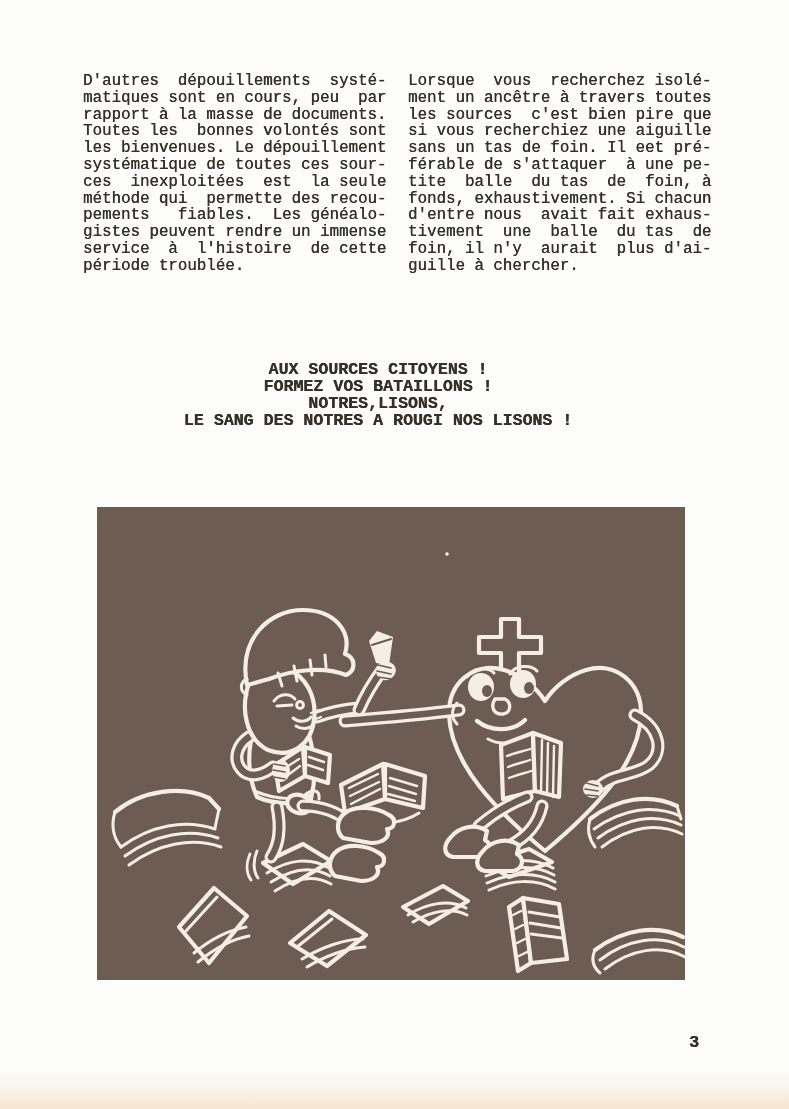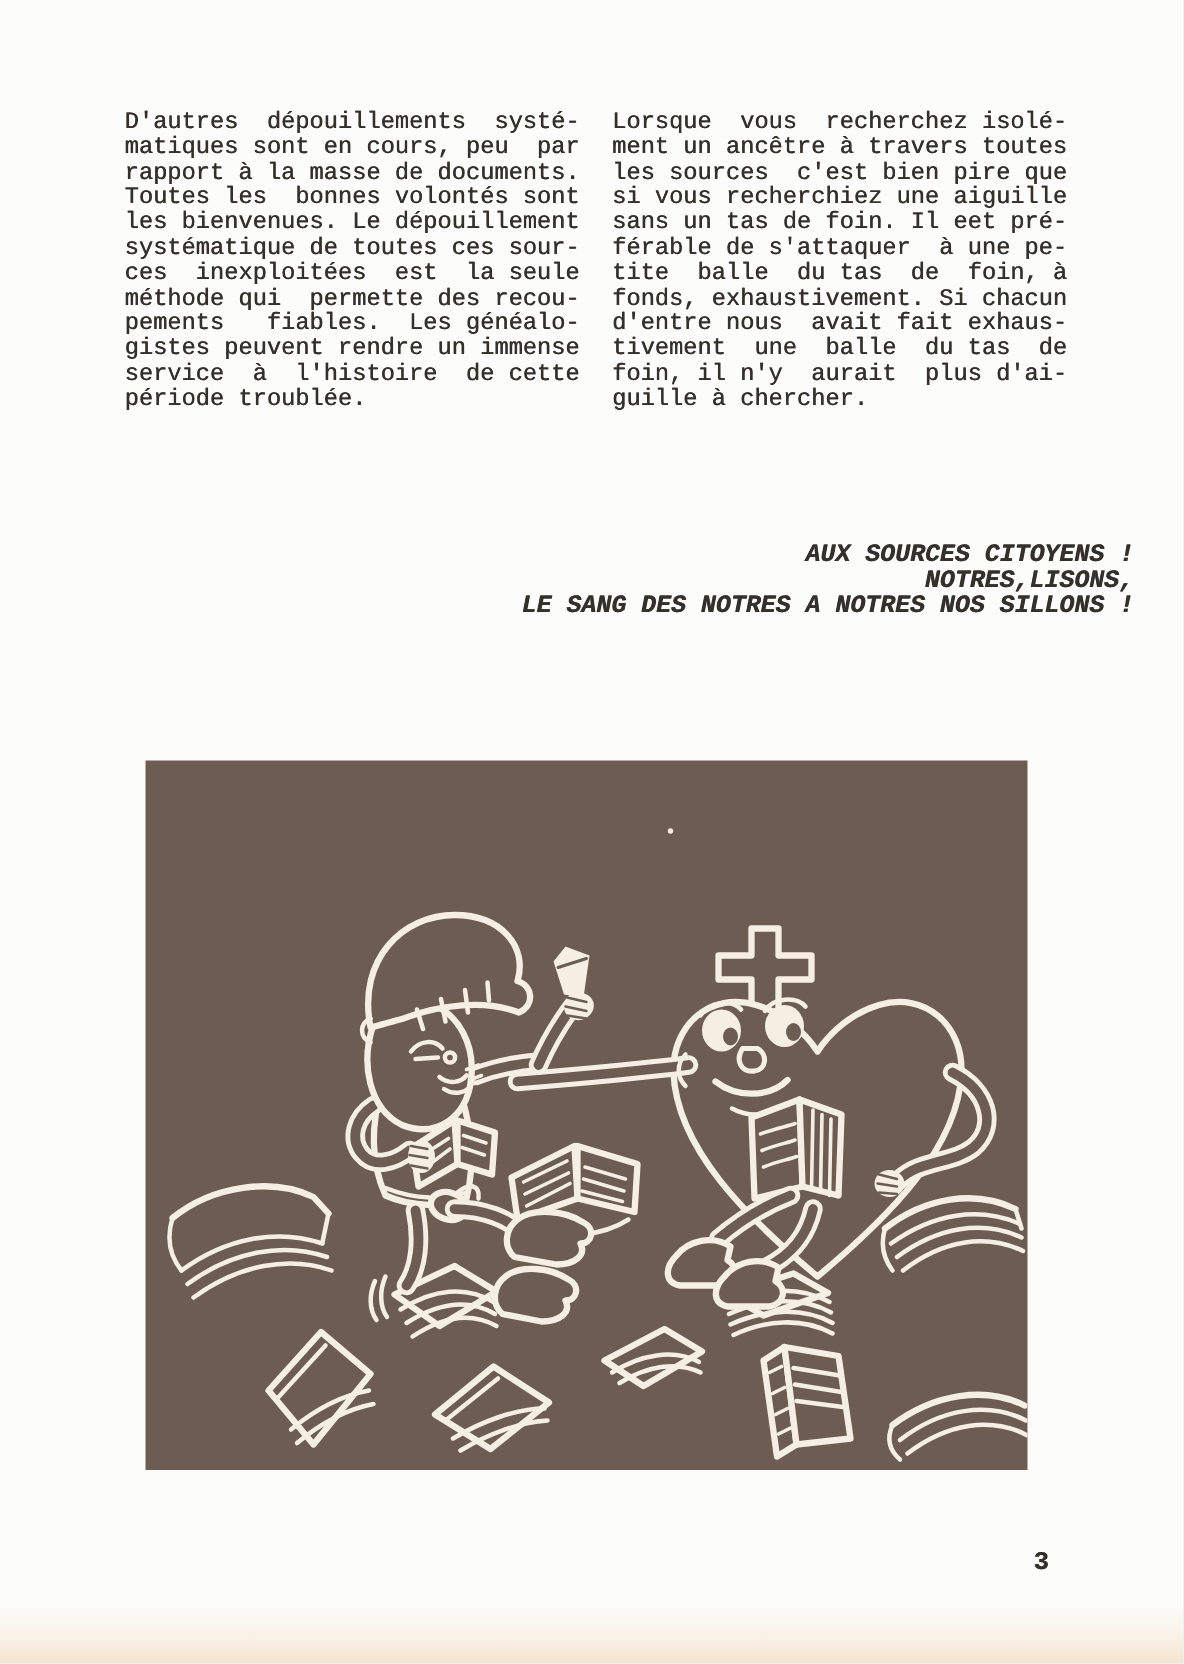--- a/index.html
+++ b/index.html
@@ -34,22 +34,22 @@
     font-size:15.8px;line-height:16.8px;
   }
   .col-left{left:83px;width:316px;}
   .col-right{left:408px;width:316px;}
   .intro{
     position:absolute;left:92px;top:313px;
     font-size:14.6px;line-height:17px;
   }
   .slogan{
     position:absolute;left:0;top:361px;width:756px;
-    text-align:right;
-    font-size:16.6px;line-height:17px;font-weight:bold;font-style:italic;
+    text-align:center;
+    font-size:16.6px;line-height:17px;font-weight:bold;
   }
   .slogan div{white-space:pre;text-shadow:.3px 0 0 currentColor;}
   .panel{
     position:absolute;left:97px;top:507px;width:588px;height:473px;
     background:var(--panel,#6d5c51);
   }
   .panel svg{display:block;width:100%;height:100%;}
   .page-number{
     position:absolute;left:689px;top:1033px;
     font-size:17px;font-weight:bold;
@@ -91,22 +91,23 @@
 tite  balle  du tas  de  foin, à
 fonds, exhaustivement. Si chacun
 d'entre nous  avait fait exhaus-
 tivement  une  balle  du tas  de
 foin, il n'y  aurait  plus d'ai-
 guille à chercher.</div>
 
 
   <div class="slogan">
     <div>AUX SOURCES CITOYENS !</div>
+    <div>FORMEZ VOS BATAILLONS !</div>
     <div>NOTRES,LISONS,</div>
-    <div>LE SANG DES NOTRES A NOTRES NOS SILLONS !</div>
+    <div>LE SANG DES NOTRES A ROUGI NOS LISONS !</div>
   </div>
 
   <div class="panel">
     <svg viewBox="0 0 588 473" aria-hidden="true">
 
       <g>
 
         <g>
           <path class="ln" d="M18,305 C45,283 85,278 112,291 L122,302"></path>
           <path class="ln3" d="M18,305 C14,318 16,330 24,340"></path>

